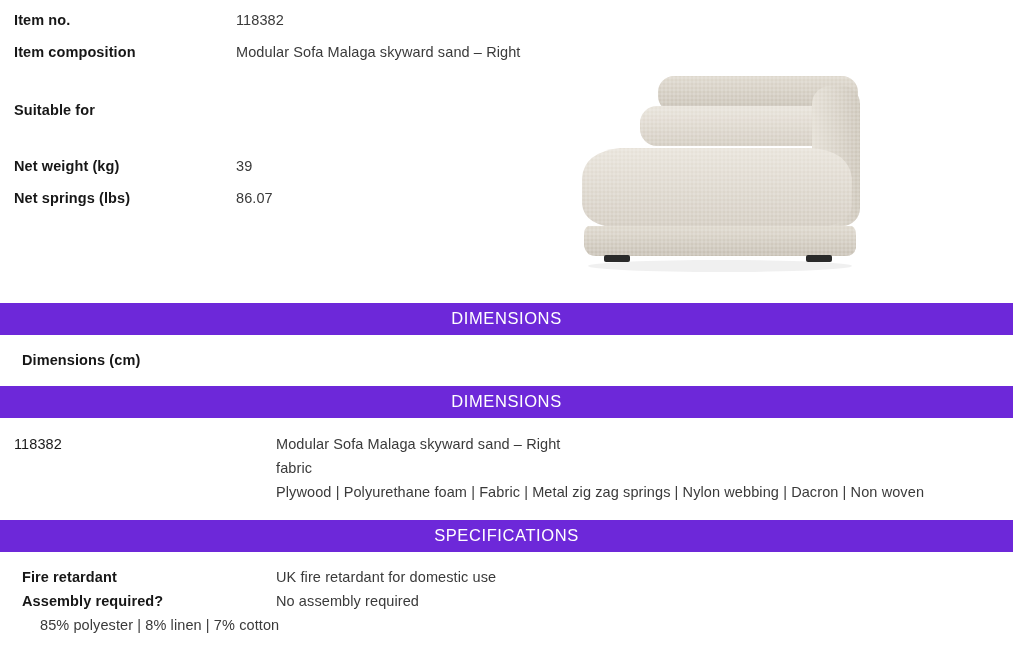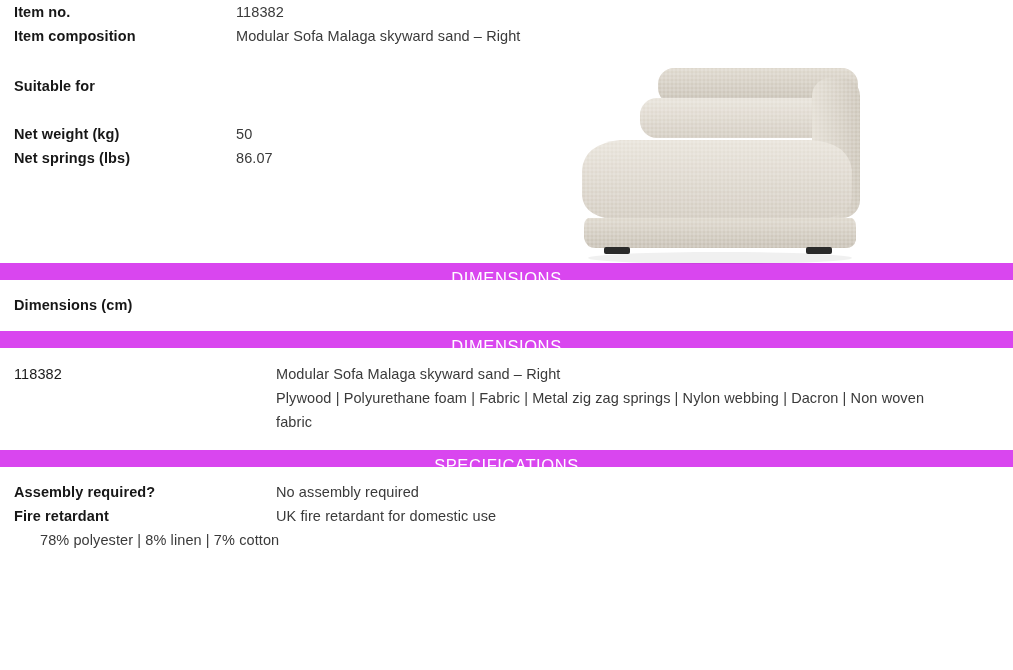--- a/index.html
+++ b/index.html
@@ -45,57 +45,57 @@
     letter-spacing: 0.1px;
   }
   .spec-value .line { display: block; }
 
   
   .top-block {
     padding-top: 0px;
     position: relative;
     z-index: 2;
   }
-  .top-block .spec-row { margin-bottom: 0; }
+  .top-block .spec-row { margin-bottom: 0; margin-top: 8px; }
   .gap-a { height: 26px; }
   .gap-b { height: 24px; }
 
   
   .product-image {
     position: absolute;
     left: 560px;
     top: 48px;
     width: 340px;
     height: 220px;
     z-index: 1;
   }
 
   
   .section-bar {
-    background: #d946ef;
+    background: #6d28d9;
     color: #ffffff;
-    height: 17px;
+    height: 32px;
     line-height: 30px;
     text-align: center;
     font-size: 16.5px;
     letter-spacing: 0.6px;
     width: 1013px;
   }
 
   .dims-block { padding-top: 13px; padding-bottom: 14px; }
   .materials-block { padding-top: 14px; padding-bottom: 16px; }
   .specs-block { padding-top: 13px; }
 
   .materials-block .spec-label { font-size: 14.5px; font-weight: normal; color: #1a1a1a; padding-left: 14px; }
   .materials-block .spec-value { color: #3a3a3a; }
   .dims-block .spec-value,
   .materials-block .spec-value,
   .specs-block .spec-value { padding-left: 40px; }
   .dims-block .spec-label,
-  .specs-block .spec-label { padding-left: 14px; }
+  .specs-block .spec-label { padding-left: 22px; }
 </style>
 </head>
 <body>
 
 <div class="sheet">
 
   <div class="product-image">
     <svg width="340" height="220" viewBox="0 0 340 220" xmlns="http://www.w3.org/2000/svg">
       <defs>
         <linearGradient id="fab1" x1="0" y1="0" x2="0" y2="1">
@@ -165,21 +165,21 @@
     <div class="gap-a"></div>
 
     <div class="spec-row">
       <div class="spec-label">Suitable for</div>
     </div>
 
     <div class="gap-b"></div>
 
     <div class="spec-row">
       <div class="spec-label">Net weight (kg)</div>
-      <div class="spec-value">50</div>
+      <div class="spec-value">39</div>
     </div>
 
     <div class="spec-row">
       <div class="spec-label">Net springs (lbs)</div>
       <div class="spec-value">86.07</div>
     </div>
   </div>
 
   <div style="height:93px"></div>
 
@@ -191,35 +191,35 @@
     </div>
   </div>
 
   <div class="section-bar">DIMENSIONS</div>
 
   <div class="materials-block">
     <div class="spec-row">
       <div class="spec-label">118382</div>
       <div class="spec-value">
         <span class="line">Modular Sofa Malaga skyward sand – Right</span>
+        <span class="line">fabric</span>
         <span class="line">Plywood | Polyurethane foam | Fabric | Metal zig zag springs | Nylon webbing | Dacron | Non woven</span>
-        <span class="line">fabric</span>
       </div>
     </div>
   </div>
 
   <div class="section-bar">SPECIFICATIONS</div>
 
   <div class="specs-block">
+    <div class="spec-row">
+      <div class="spec-label">Fire retardant</div>
+      <div class="spec-value">UK fire retardant for domestic use</div>
+    </div>
     <div class="spec-row">
       <div class="spec-label">Assembly required?</div>
       <div class="spec-value">No assembly required</div>
     </div>
     <div class="spec-row">
-      <div class="spec-label">Fire retardant</div>
-      <div class="spec-value">UK fire retardant for domestic use</div>
-    </div>
-    <div class="spec-row">
-      <div class="spec-value">78% polyester | 8% linen | 7% cotton</div>
+      <div class="spec-value">85% polyester | 8% linen | 7% cotton</div>
     </div>
   </div>
 
 </div>
 
 </body></html>

